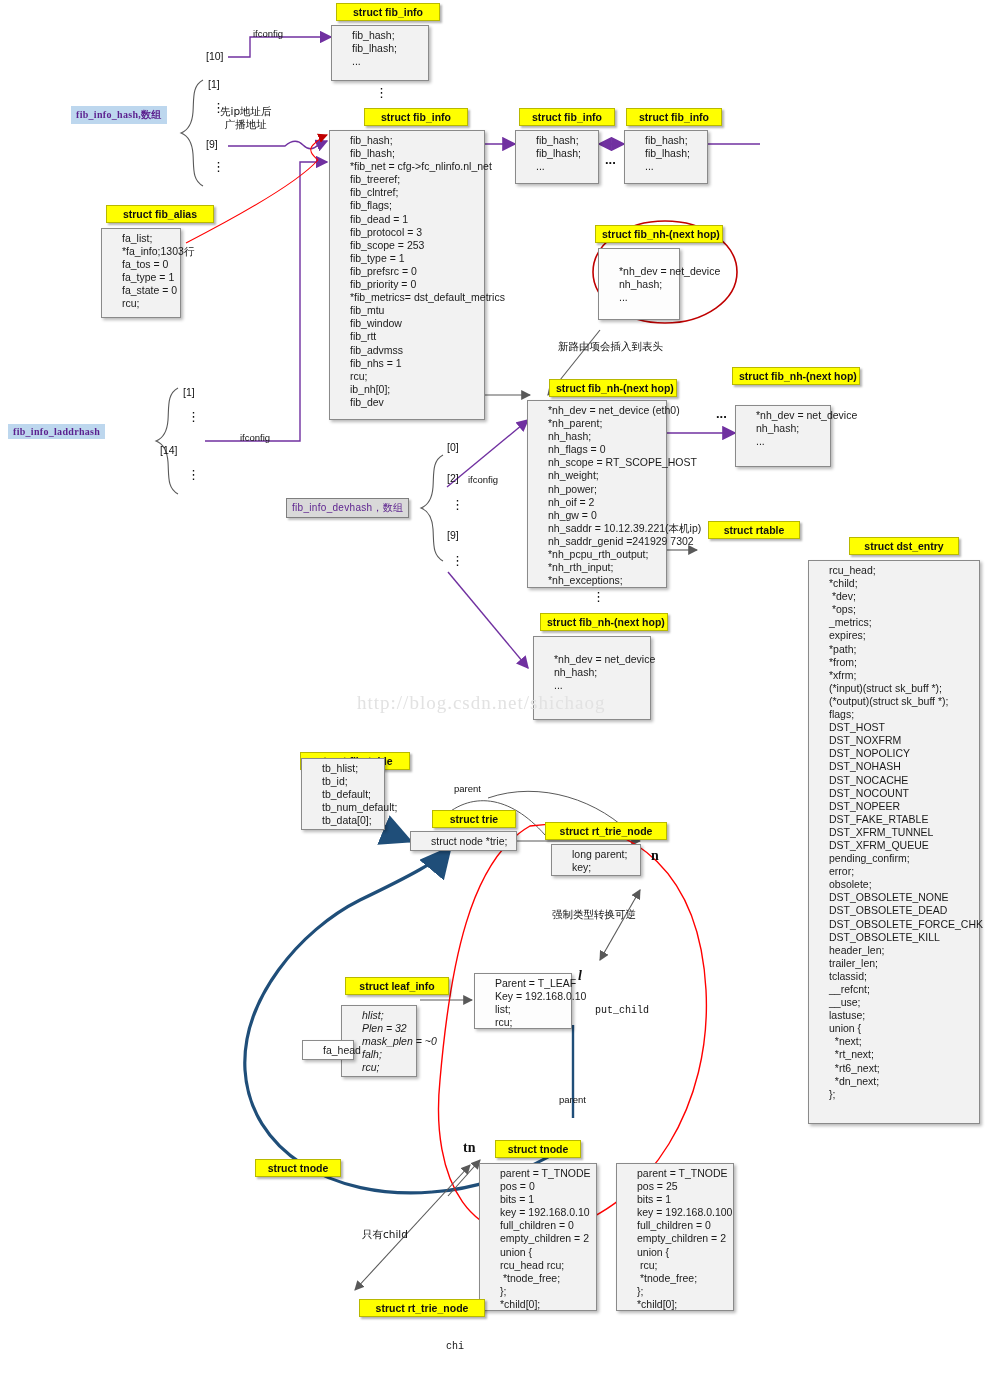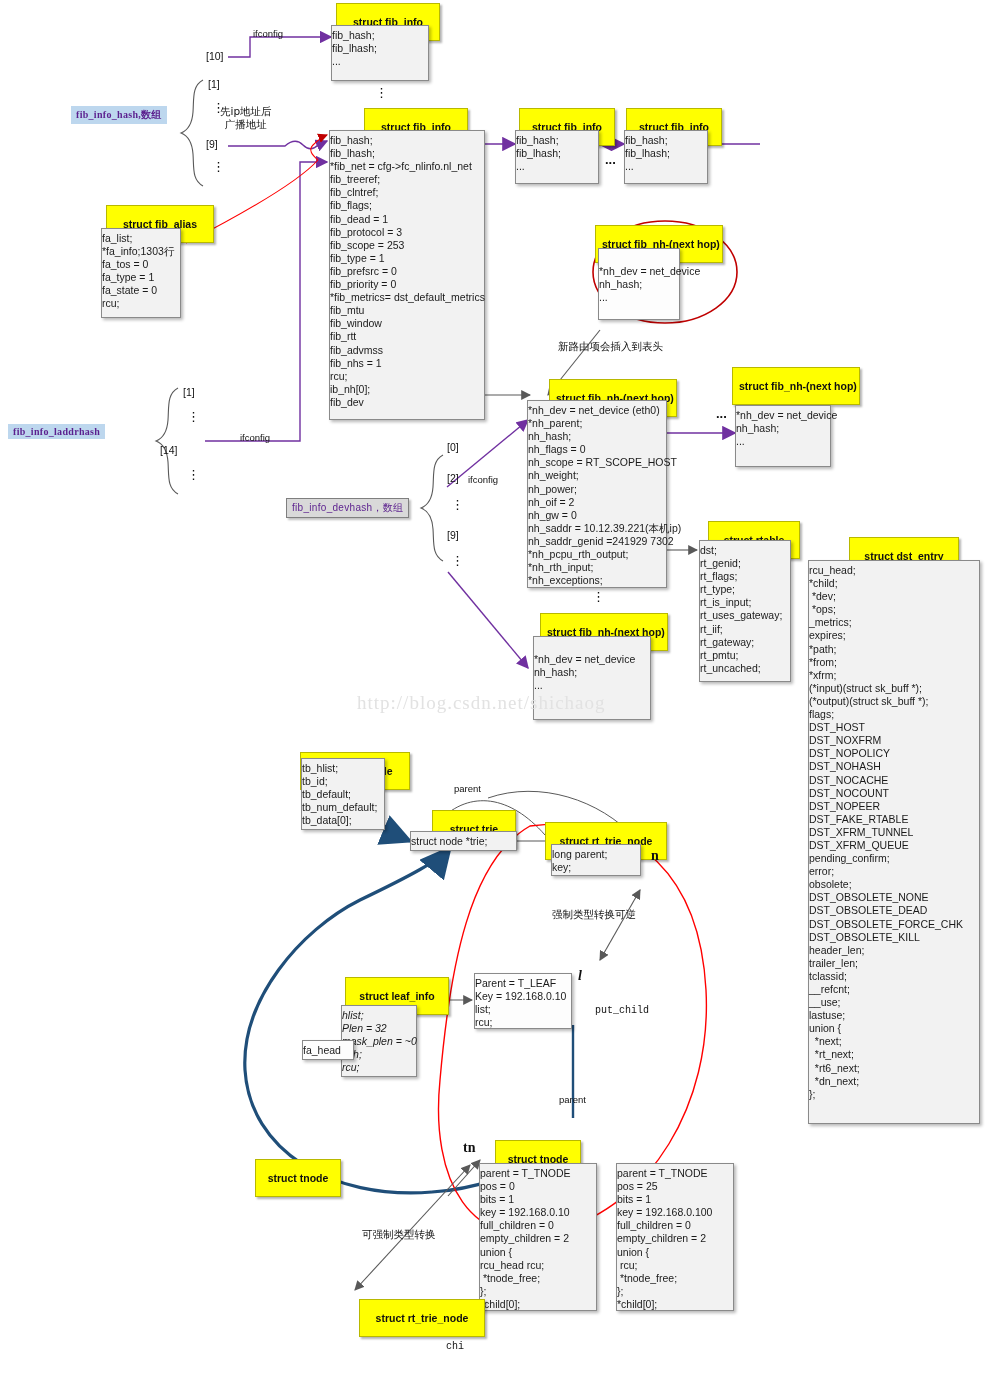--- a/index.html
+++ b/index.html
@@ -5,30 +5,30 @@
   html,body{margin:0;padding:0;background:#ffffff;}
   body{font-family:"Liberation Sans","DejaVu Sans",sans-serif;}
   #canvas{position:relative;width:988px;height:1379px;overflow:hidden;background:#fff;}
   .abs{position:absolute;}
 
   
   .chip{
     background:#ffff00;border:1px solid #b8b800;
     box-shadow:2px 2px 2px rgba(0,0,0,.30);
     font-size:10.5px;font-weight:bold;color:#111;
-    text-align:center;padding:12px 6px;white-space:nowrap;
+    text-align:center;padding:2px 6px;white-space:nowrap;
     font-family:"Liberation Sans",sans-serif;
   }
 
   
   .box{
     background:#f2f2f2;border:1px solid #8a8a8a;
     box-shadow:2px 2px 3px rgba(0,0,0,.28);
     font-size:10.5px;color:#1a1a1a;line-height:13.1px;
-    padding:3px 0;box-sizing:border-box;white-space:pre;
+    padding:3px 20px;box-sizing:border-box;white-space:pre;
   }
   .box.plain{background:#fdfdfd;}
 
   
   .arrlabel{
     background:#bdd7ee;color:#5b1f8e;font-weight:bold;
     font-size:10px;padding:2px 5px;white-space:nowrap;
     font-family:"Liberation Serif",serif;letter-spacing:.3px;
   }
   .arrlabel.grey{
@@ -254,30 +254,20 @@
   <div class="idx abs" style="left:447px;top:529px;">[9]</div>
   <div class="vdots abs" style="left:451px;top:556px;">⋮</div>
 
   <div class="chip abs" style="left:540px;top:613px;width:114px;">struct fib_nh-(next hop)</div>
   <div class="box abs" style="left:533px;top:636px;width:118px;height:84px;">
 *nh_dev = net_device
 nh_hash;
 ...</div>
 
   <div class="chip abs" style="left:708px;top:521px;width:78px;">struct rtable</div>
-  <div class="box abs" style="left:699px;top:540px;width:92px;height:142px;">dst;
-rt_genid;
-rt_flags;
-rt_type;
-rt_is_input;
-rt_uses_gateway;
-rt_iif;
-rt_gateway;
-rt_pmtu;
-rt_uncached;</div>
 
   <div class="chip abs" style="left:849px;top:537px;width:96px;">struct dst_entry</div>
   <div class="box abs" style="left:808px;top:560px;width:172px;height:564px;">rcu_head;
 *child;
  *dev;
  *ops;
 _metrics;
 expires;
 *path;
 *from;
@@ -350,21 +340,21 @@
 falh;
 rcu;</div>
 
   <div class="box plain abs" style="left:259px;top:1040px;width:52px;height:20px;padding-top:3px;margin-left:43px;">fa_head</div>
 
   <div class="mono abs" style="left:595px;top:1005px;">put_child</div>
   <div class="smalllbl abs" style="left:559px;top:1094px;">parent</div>
 
   <div class="chip abs" style="left:255px;top:1159px;width:72px;">struct tnode</div>
   <div class="serifbig up abs" style="left:463px;top:1140px;">tn</div>
-  <div class="note zh abs" style="left:362px;top:1228px;">可强制类型转换</div>
+  <div class="note zh abs" style="left:362px;top:1228px;">只有child</div>
 
   <div class="chip abs" style="left:495px;top:1140px;width:72px;">struct tnode</div>
   <div class="box abs" style="left:479px;top:1163px;width:118px;height:148px;">parent = T_TNODE
 pos = 0
 bits = 1
 key = 192.168.0.10
 full_children = 0
 empty_children = 2
 union {
 rcu_head rcu;

